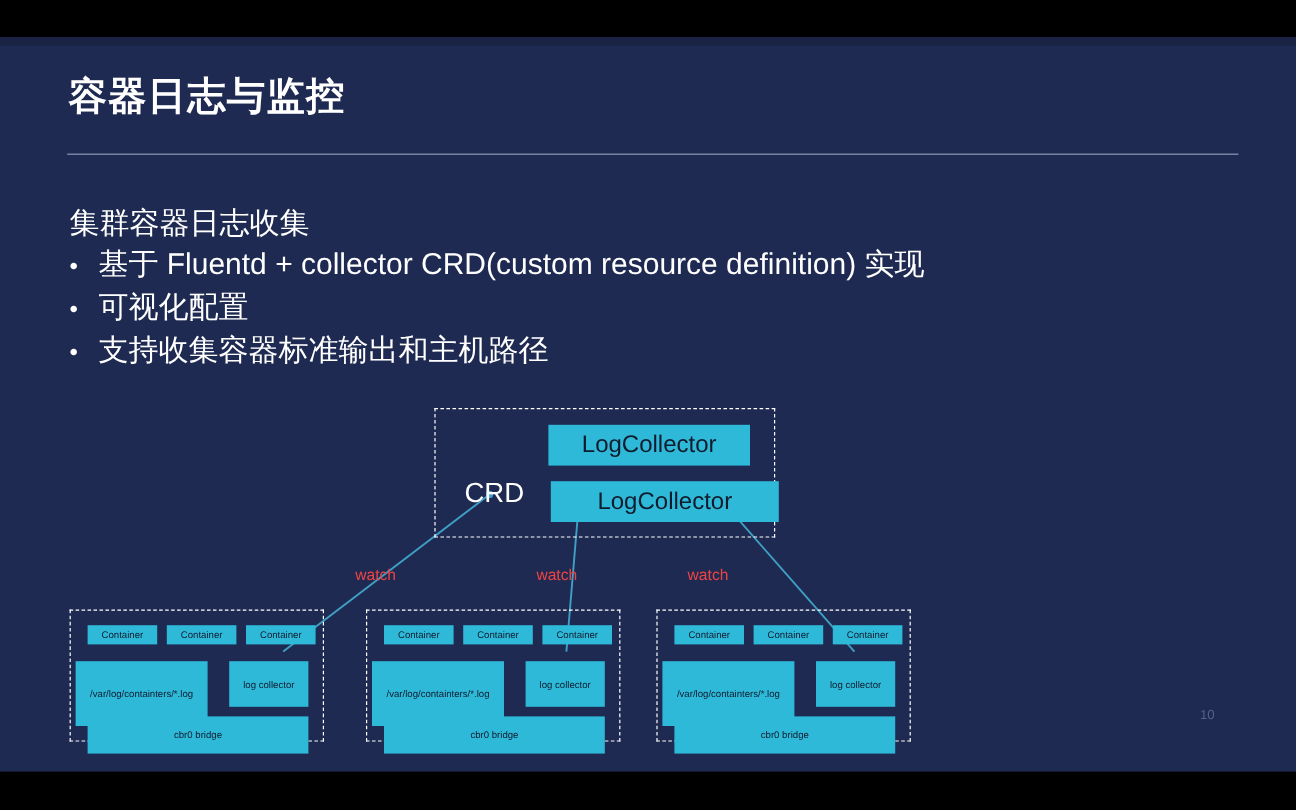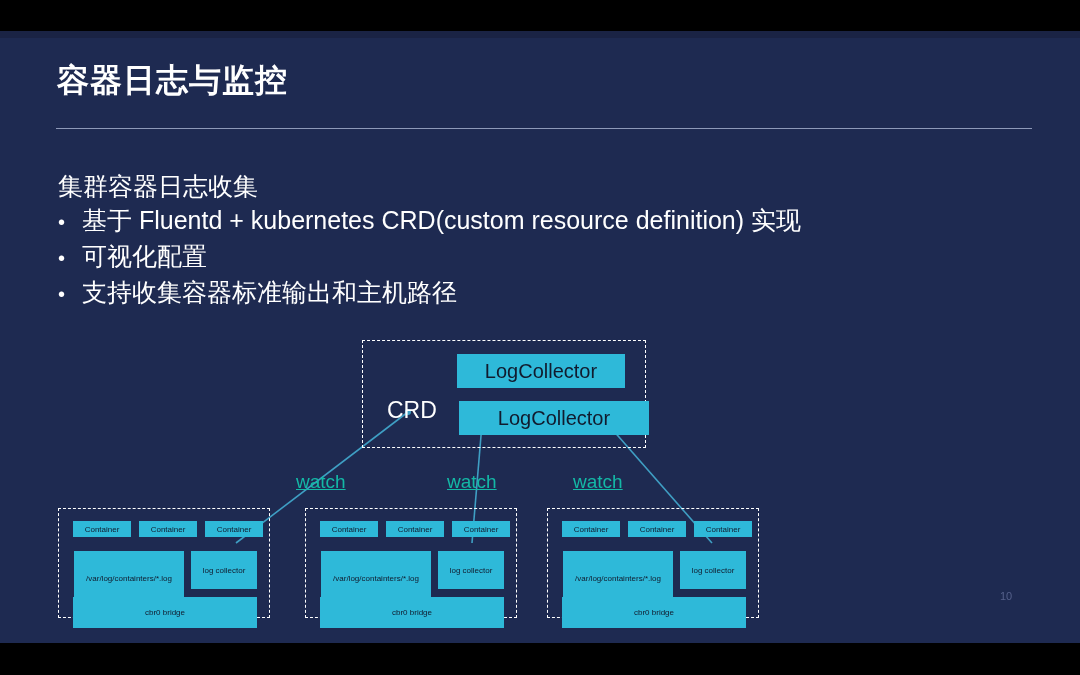--- a/index.html
+++ b/index.html
@@ -83,43 +83,42 @@
   #crd-label {
     position: absolute; left: 24px; top: 33px;
     font-size: 23px; color: #ffffff; margin-top: 23px;
   }
   #logcollector-1 { left: 94px; top: 13px; width: 168px; height: 34px; font-size: 20px; }
   #logcollector-2 { left: 96px; top: 60px; width: 190px; height: 34px; font-size: 20px; }
 
   
   .watch-label {
     position: absolute;
-    font-size: 19px; color: #14b8a6;
+    font-size: 13px; color: #ef4444;
     white-space: nowrap;
-    text-decoration: underline;
   }
 
   
   .node-group {
     position: absolute; top: 477px;
     width: 212px; height: 110px;
     border: 1px dashed #ffffff;
   }
   .node-container {
     position: absolute; top: 12px;
     width: 58px; height: 16px;
     font-size: 8px;
     text-align: center;
   }
   .nc-0 { left: 14px; }
   .nc-1 { left: 80px; }
   .nc-2 { left: 146px; }
 
   .node-logpath {
-    left: 15px; top: 42px; width: 110px; height: 54px; font-size: 8px;
+    left: 4px; top: 42px; width: 110px; height: 54px; font-size: 8px;
   }
   .node-collector {
     left: 132px; top: 42px; width: 66px; height: 38px; font-size: 8px;
   }
   .node-bridge {
     left: 14px; top: 88px; width: 184px; height: 31px; font-size: 8px; text-align: center;
   }
 
   #page-number {
     position: absolute; left: 1000px; top: 559px;
@@ -134,21 +133,21 @@
   <div id="slide-top-strip"></div>
 
   <div id="page-title">容器日志与监控</div>
   <div id="title-rule"></div>
 
   <div id="body-text">
     <div class="body-lead">集群容器日志收集</div>
 
     <div class="bullet-row">
       <span class="bullet-dot">•</span>
-      <span>基于 Fluentd + kubernetes CRD(custom resource definition) 实现</span>
+      <span>基于 Fluentd + collector CRD(custom resource definition) 实现</span>
     </div>
     <div class="bullet-row">
       <span class="bullet-dot">•</span>
       <span>可视化配置</span>
     </div>
     <div class="bullet-row">
       <span class="bullet-dot">•</span>
       <span>支持收集容器标准输出和主机路径</span>
     </div>
   </div>

